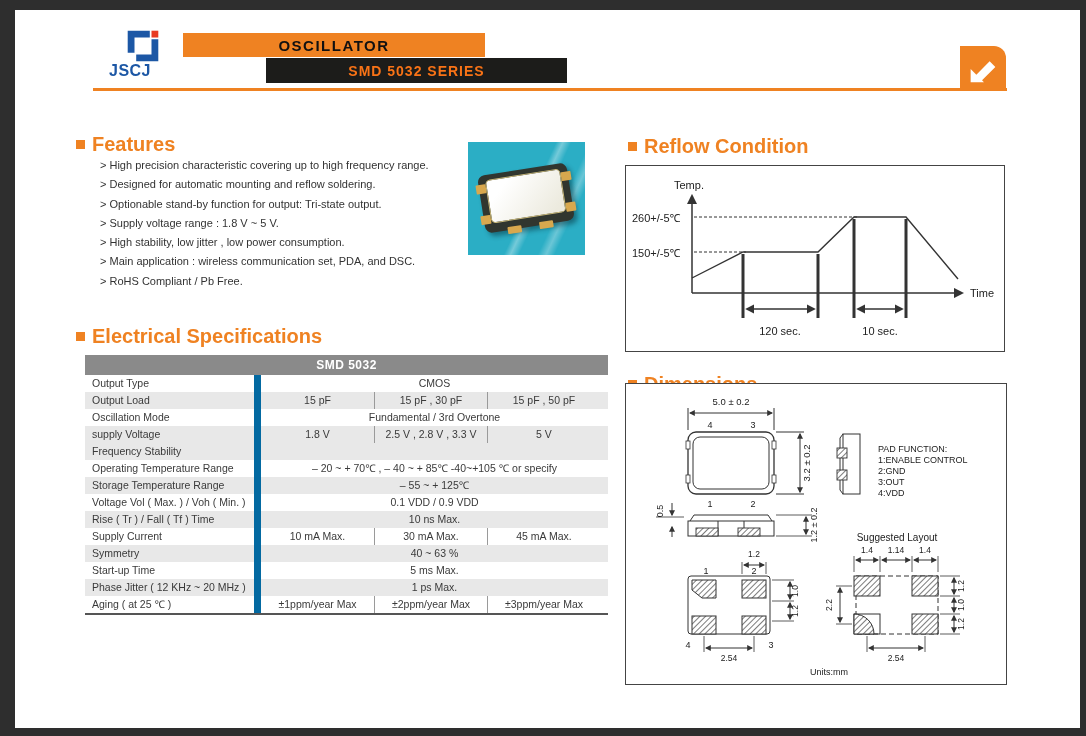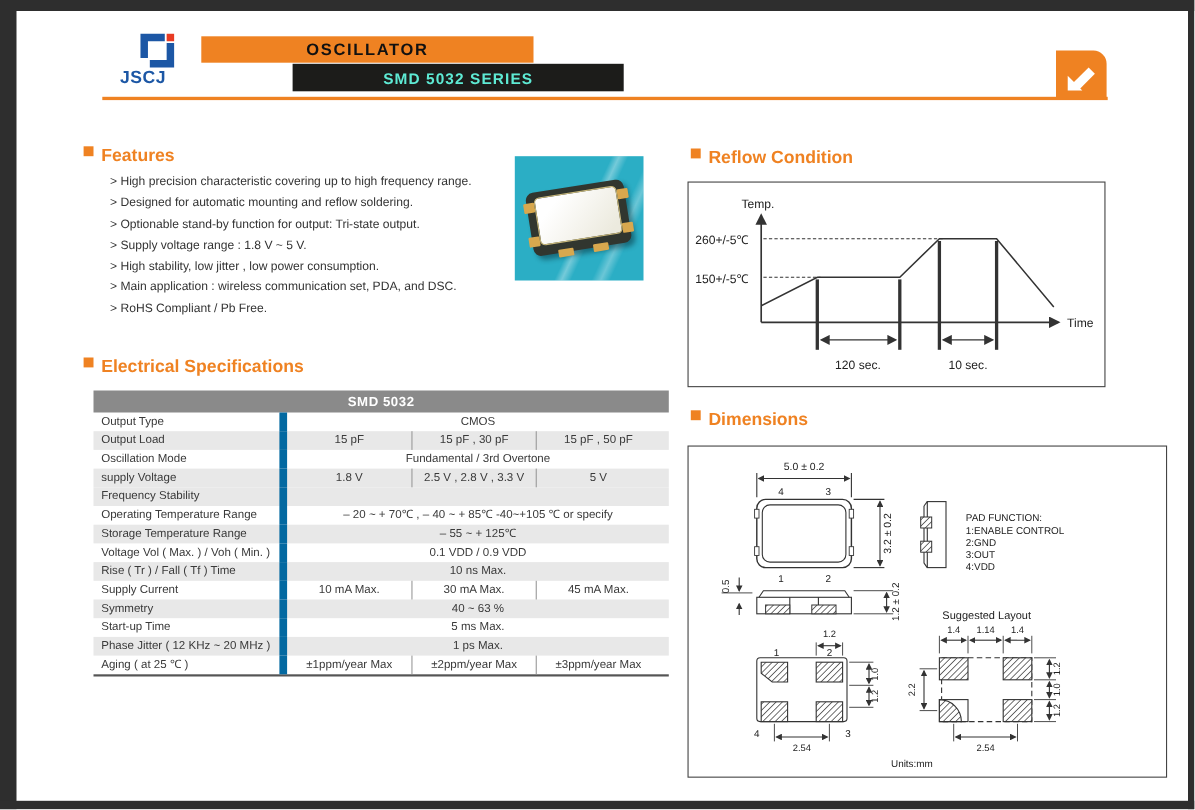--- a/index.html
+++ b/index.html
@@ -16,28 +16,28 @@
 
   
   .logo-glyph { position:absolute; left:125px; top:29px; }
   .logo-text { position:absolute; left:101px; top:62px; width:58px; text-align:center;
     color:#1C57A5; font-weight:bold; font-size:16px; letter-spacing:.5px; }
   .banner-orange { position:absolute; left:183px; top:33px; width:302px; height:24px;
     background:#EF8222; display:flex; align-items:center; justify-content:center;
     color:#111; font-weight:bold; font-size:15px; letter-spacing:1.5px; }
   .banner-black { position:absolute; left:266px; top:58px; width:301px; height:25px;
     background:#1C1C1A; display:flex; align-items:center; justify-content:center;
-    color:#5eead4; font-weight:bold; font-size:14px; letter-spacing:1px; }
+    color:#f97316; font-weight:bold; font-size:14px; letter-spacing:1px; }
   .orange-rule { position:absolute; left:93px; top:88px; width:914px; height:3px; background:#EF8222; }
   .corner-btn { position:absolute; left:960px; top:46px; width:46px; height:44px;
     background:#EF8222; border-radius:0 12px 0 0; display:flex; align-items:center; justify-content:center; }
 
   
-  .sec-heading { position:absolute; display:flex; gap:7px;
-    color:#EF8222; font-weight:bold; font-size:16px; }
+  .sec-heading { position:absolute; display:flex; align-items:center; gap:7px;
+    color:#EF8222; font-weight:bold; font-size:20px; }
   .sec-heading .bullet { width:9px; height:9px; background:#EF8222; flex:0 0 auto; }
 
   
   .features-list { position:absolute; left:100px; top:156px; width:375px;
     font-size:11px; color:#333; }
   .feature-item { line-height:19.3px; white-space:nowrap; }
 
   
   .photo { position:absolute; left:468px; top:142px; width:117px; height:113px;
     background:
@@ -65,21 +65,21 @@
   .trow { display:flex; height:17px; line-height:17px; }
   .trow.alt { background:#E8E8E8; }
   .tlabel { width:176px; padding-left:7px; border-right:7px solid #0369a1; white-space:nowrap; }
   .tcell { width:113px; text-align:center; white-space:nowrap; }
   .tcell.vdiv { border-left:1px solid #9a9a9a; }
   .tspan { flex:1; text-align:center; white-space:nowrap; }
 
   
   .fig-box { position:absolute; border:1px solid #444; background:#fff; }
   .reflow-box { left:625px; top:165px; width:380px; height:187px; }
-  .dims-box { left:625px; top:405px; width:436px; height:302px; }
+  .dims-box { left:625px; top:383px; width:382px; height:302px; }
   svg text { font-family:"Liberation Sans", sans-serif; fill:#222; }
 </style>
 </head>
 <body>
 
 <div class="page">
 
   <div class="fr fr-top"></div>
   <div class="fr fr-left"></div>
   <div class="fr fr-right"></div>

